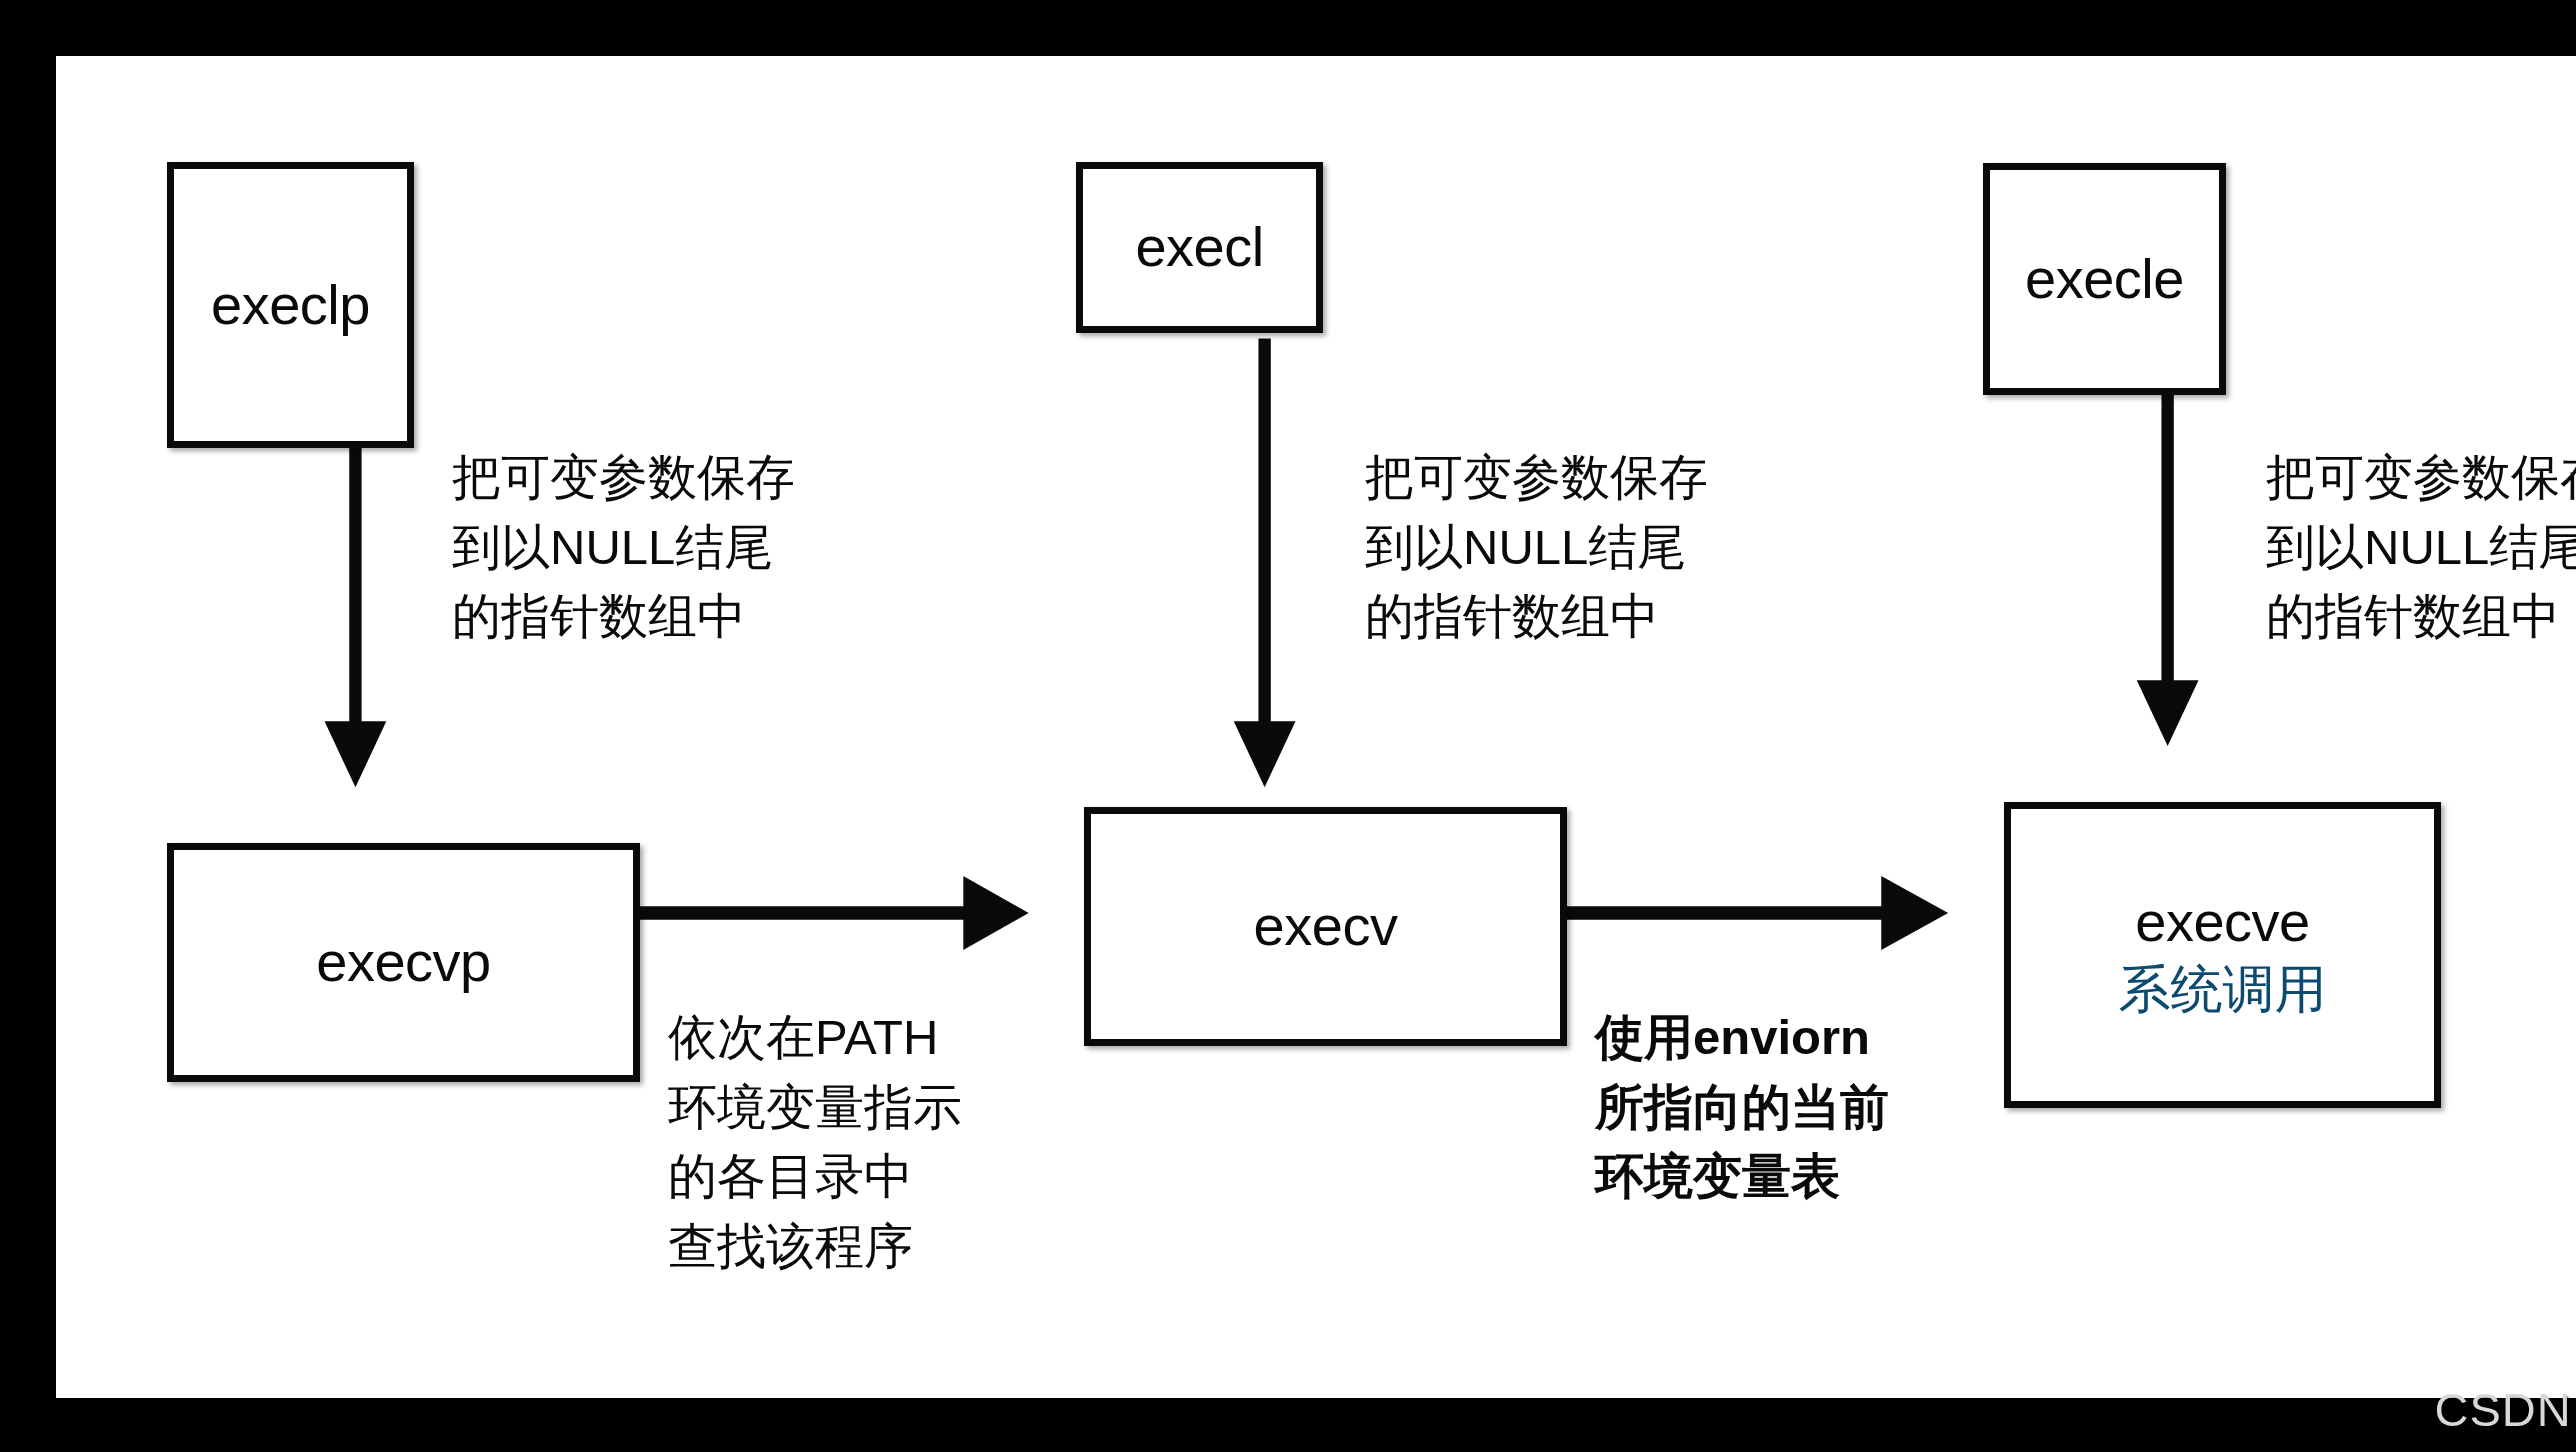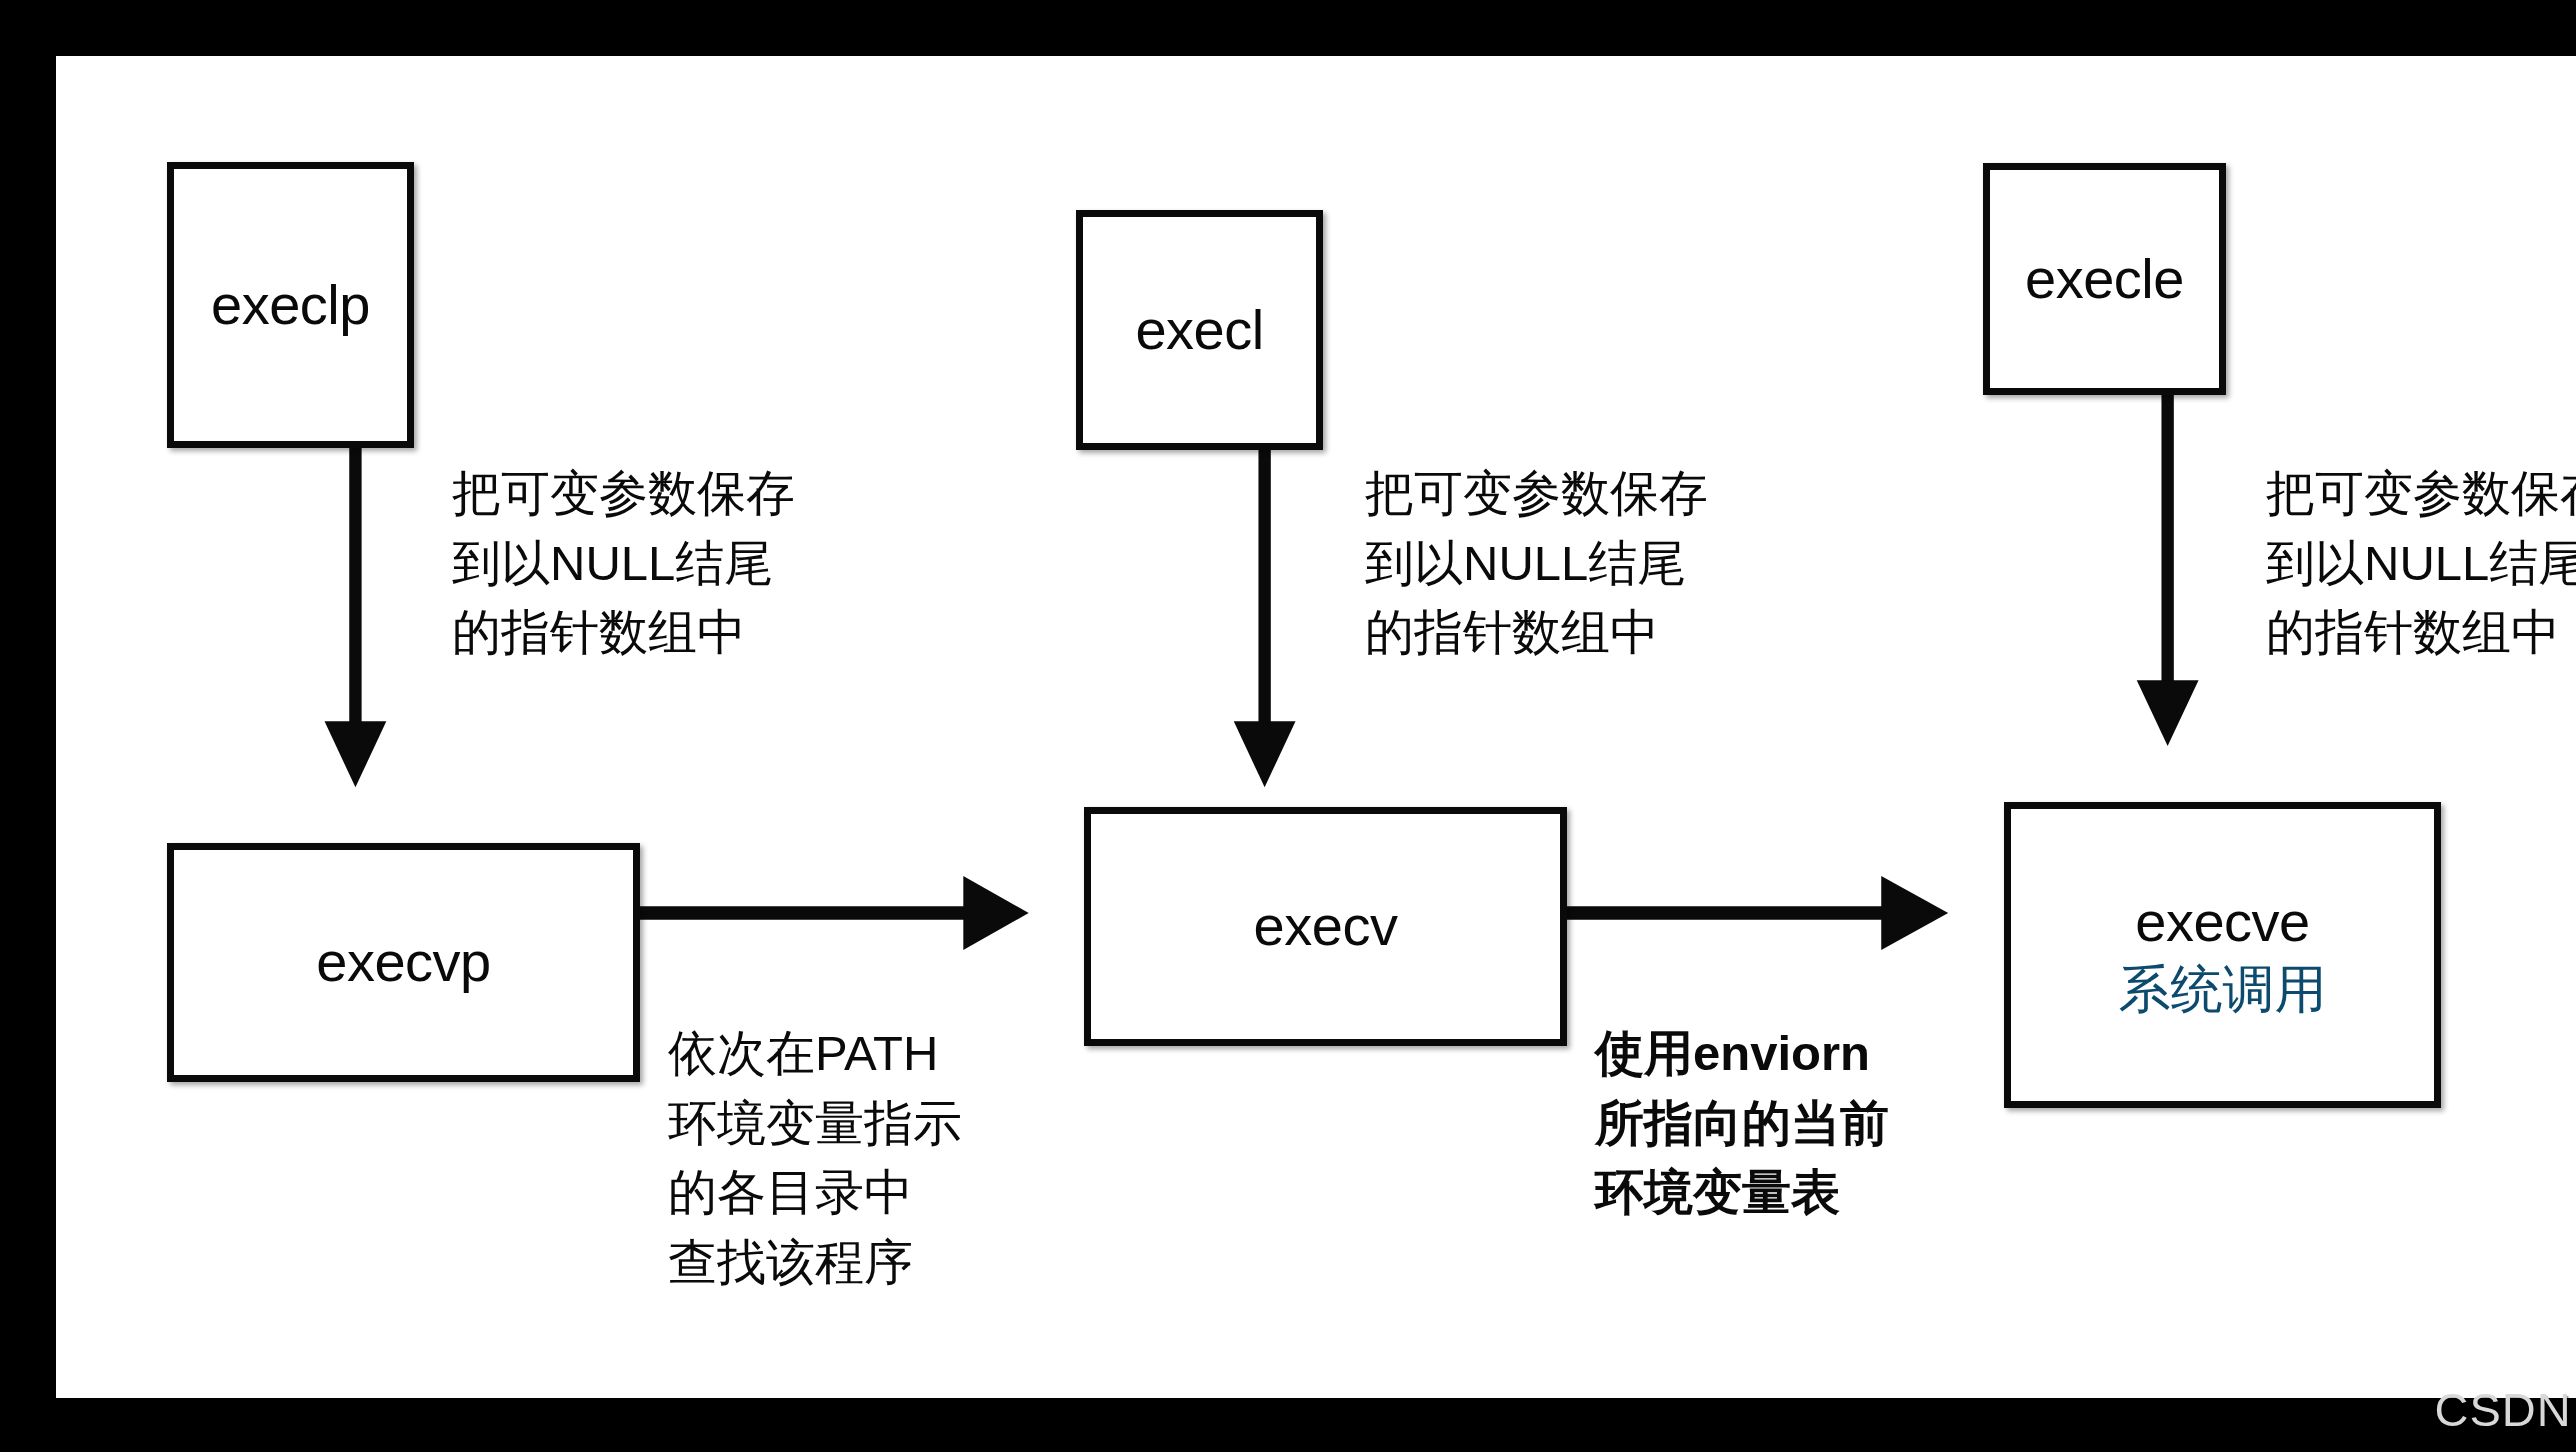--- a/index.html
+++ b/index.html
@@ -41,42 +41,41 @@
     white-space:nowrap;
   }
   .node .sub{
     font-size:52px;
     line-height:1.2;
     color:#0c4a6e;
     white-space:nowrap;
     margin-top:4.1px;
   }
   #n-execlp{left:111px;  top:106px;  width:247px;  height:286px;}
-  #n-execl {left:1020px; top:106px;  width:247px;  height:240px;margin-top:48px;}
+  #n-execl {left:1020px; top:106px;  width:247px;  height:171px;}
   #n-execle{left:1927px; top:107px;  width:243px;  height:232px;}
   #n-execvp{left:111px;  top:787px; width:473px;  height:239px;}
   #n-execv {left:1028px; top:751px; width:483px;  height:239px;}
   #n-execve{left:1948px; top:746px; width:437px;  height:306px;}
 
   
   #arrows{
     position:absolute;left:0;top:0;width:2895px;height:1453px;
     pointer-events:none;
   }
 
   
   .note{
     position:absolute;
     color:#0a0a0a;
     font-size:49px;
     line-height:1.42;
     white-space:pre-line;
     letter-spacing:0px;
     font-weight:400;
-    margin-top:16px;
   }
   
   #watermark{
     position:absolute;
     right:20.6px;bottom:11.3px;
     color:#d8d8d8;
     font-size:47px;
     letter-spacing:1px;
     text-shadow:1.5px 1.5px 1px rgba(0,0,0,.45);
     white-space:nowrap;

